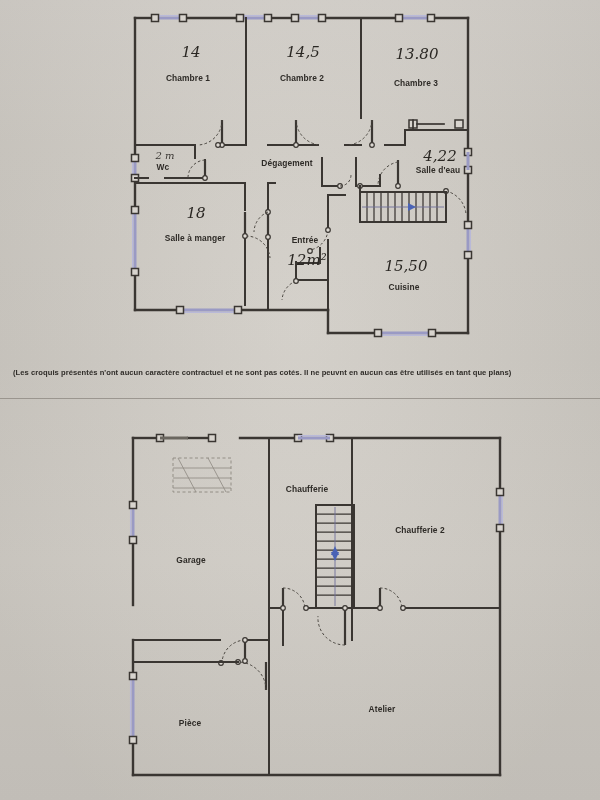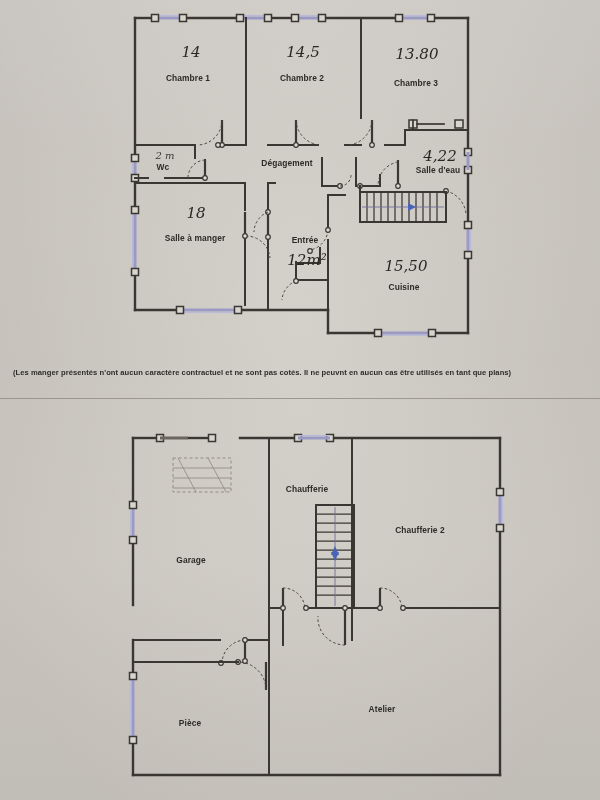--- a/index.html
+++ b/index.html
@@ -274,21 +274,21 @@
     <text class="hand" x="196" y="218">18</text>
     <text class="room-label" x="305" y="243">Entrée</text>
     <text class="hand" x="307" y="265">12m²</text>
     <text class="room-label" x="404" y="290">Cuisine</text>
     <text class="hand" x="406" y="271">15,50</text>
   </g>
 </svg>
 
 <div class="sheet-divider" style="top:398px"></div>
 
-<div class="disclaimer">(Les manger présentés n'ont aucun caractère contractuel et ne sont pas cotés. Il ne peuvnt en aucun cas être utilisés en tant que plans)</div>
+<div class="disclaimer">(Les croquis présentés n'ont aucun caractère contractuel et ne sont pas cotés. Il ne peuvnt en aucun cas être utilisés en tant que plans)</div>
 
 <svg class="plan" id="svg-lower" width="600" height="400" viewBox="0 0 600 400" style="top:400px">
 
   <g>
     <path class="wall" d="M133,38 L160,38"></path>
     <path class="wall" d="M188,38 L212,38"></path>
     <path class="wall" d="M240,38 L298,38"></path>
     <path class="wall" d="M330,38 L500,38"></path>
     <path class="wall" d="M500,38 L500,92"></path>
     <path class="wall" d="M500,128 L500,375"></path>

